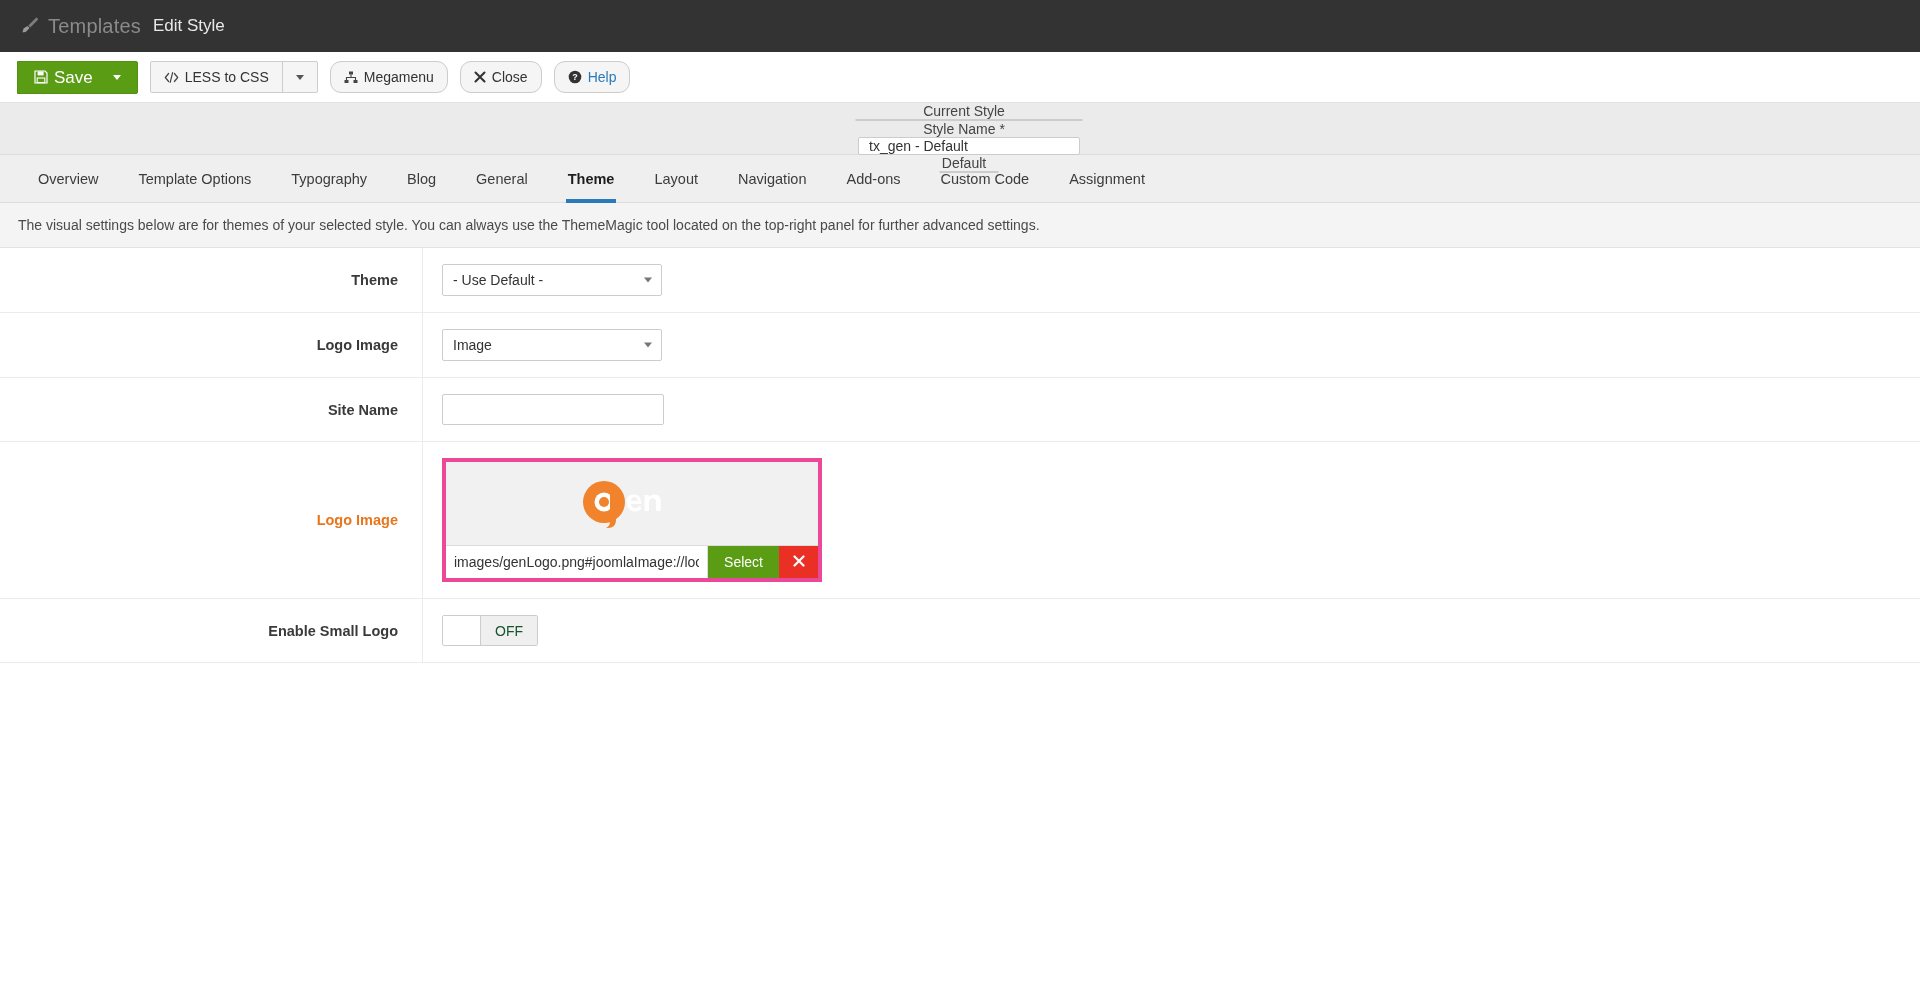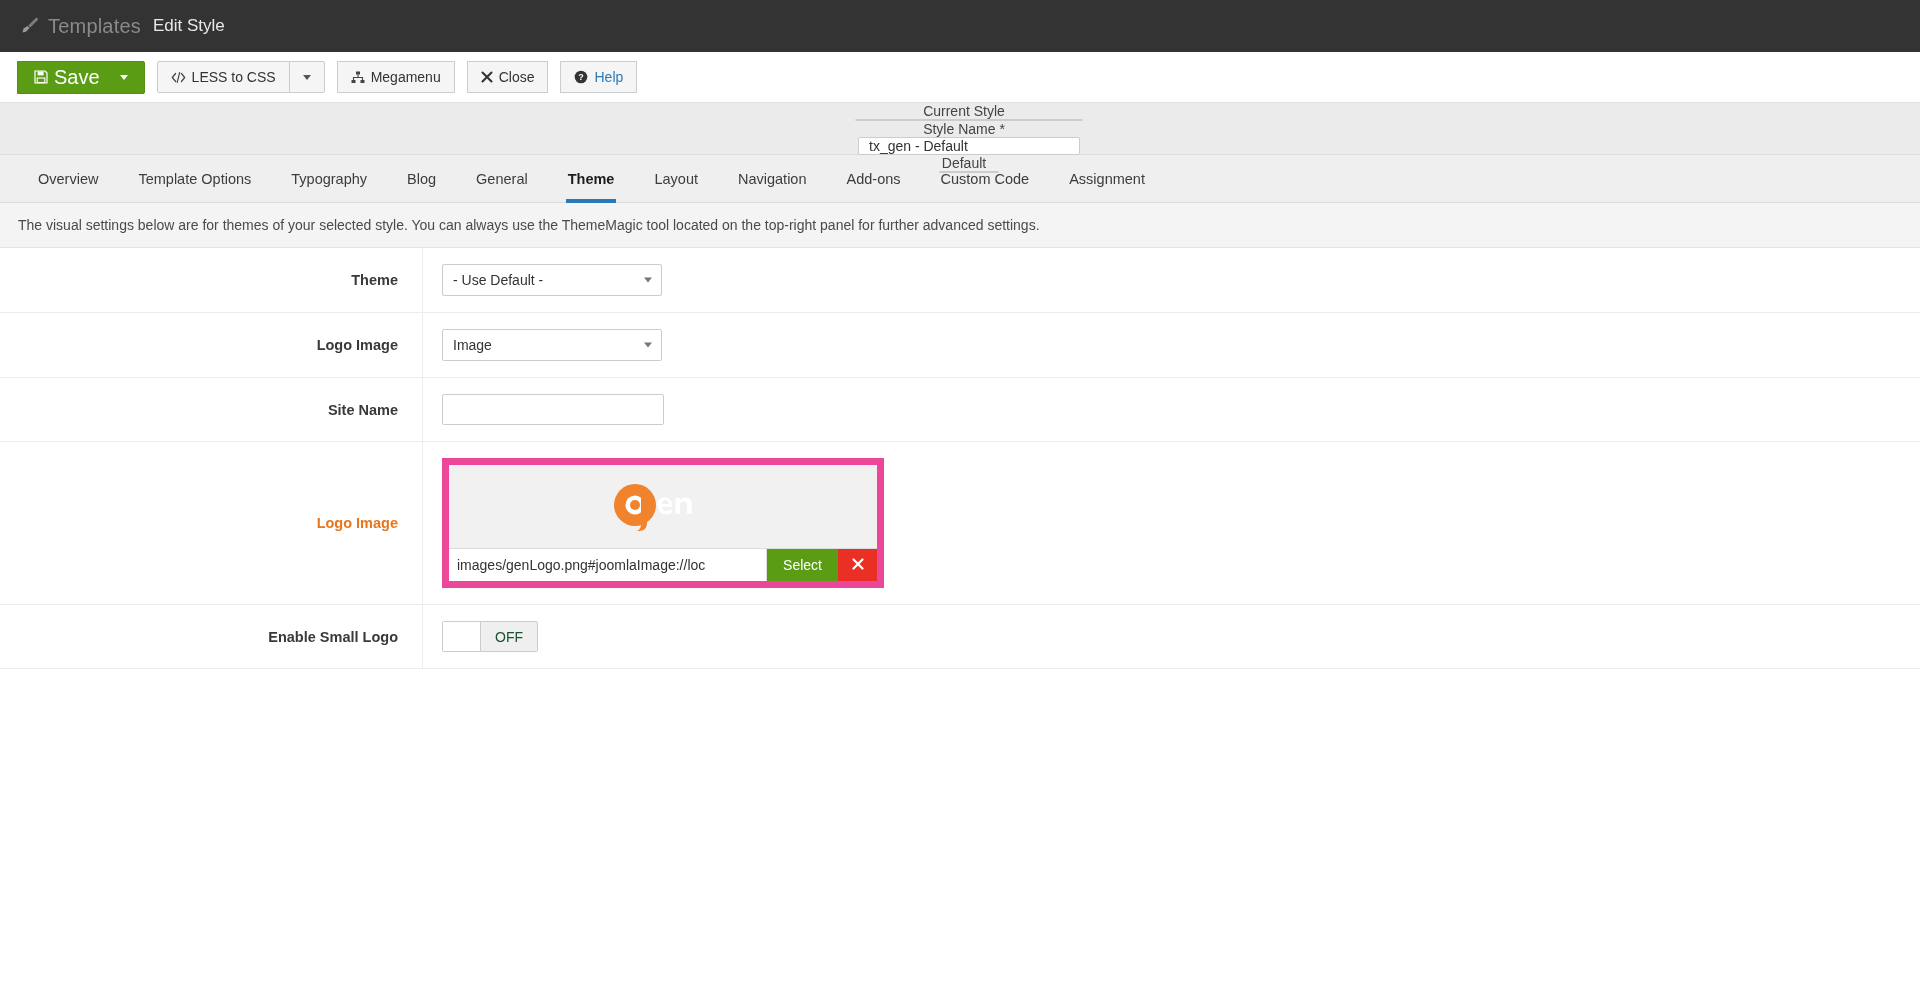--- a/index.html
+++ b/index.html
@@ -46,34 +46,34 @@
   .btn {
     height: 32px;
     display: inline-flex;
     align-items: center;
     gap: 6px;
     padding: 0 13px;
     border: 1px solid #cccccc;
     background: #f5f5f5;
     font-size: 14px;
     color: #333333;
-    border-radius: 0;
+    border-radius: 11px;
     cursor: pointer;
     white-space: nowrap;
     line-height: 1;
   }
   .btn-group { display: inline-flex; }
   .btn-group .btn { border-radius: 0; }
   .btn-group .btn:first-child { border-radius: 2px 0 0 2px; }
   .btn-group .btn:last-child { border-radius: 0 2px 2px 0; margin-left: -1px; }
   .btn-save {
     background: #5a9d15;
     border-color: #528f12;
     color: #ffffff;
-    font-size: 20px;
+    font-size: 17px;
     padding: 0 16px;
     height: 33px;
   }
   .btn-help-label { color: #2a7ab9; }
   .caret-dn {
     width: 0; height: 0;
     border-left: 4px solid transparent;
     border-right: 4px solid transparent;
     border-top: 5px solid currentColor;
     display: inline-block;
@@ -223,22 +223,22 @@
     font-size: 14px;
     color: #333333;
     padding: 0 9px;
     border-radius: 2px;
     font-family: "Liberation Sans", sans-serif;
     outline: none;
   }
 
   
   .logo-widget {
-    width: 442px;
-    border: 7px solid #ec4899;
+    width: 380px;
+    border: 4px solid #ec4899;
     background: #f1f1f1;
   }
   .logo-preview {
     height: 83px;
     display: flex;
     align-items: center;
     justify-content: center;
     background: #f1f1f1;
   }
   .logo-row {

